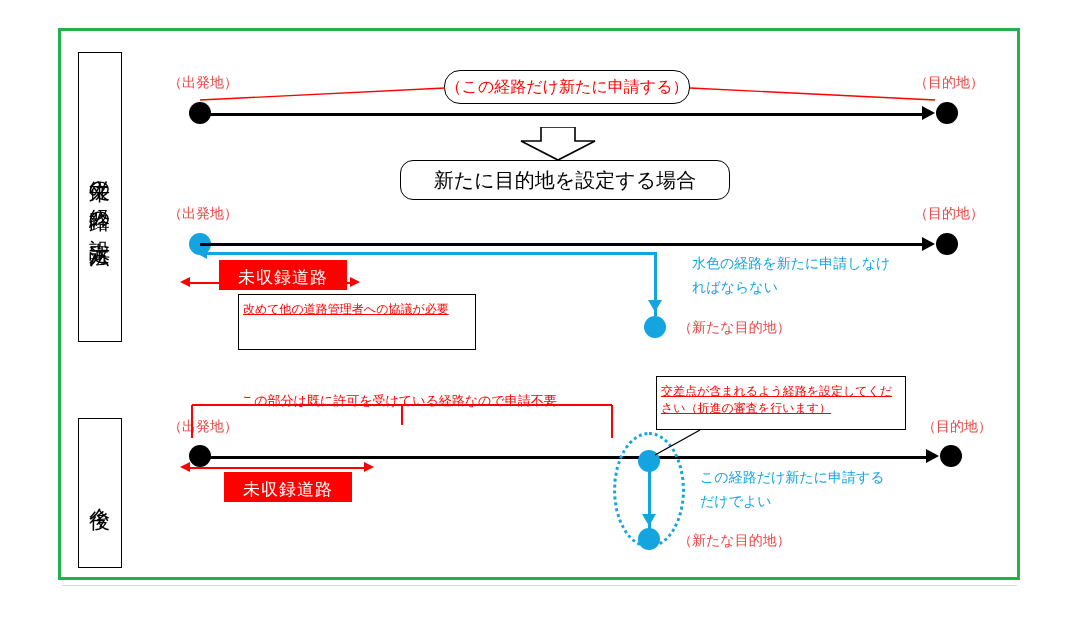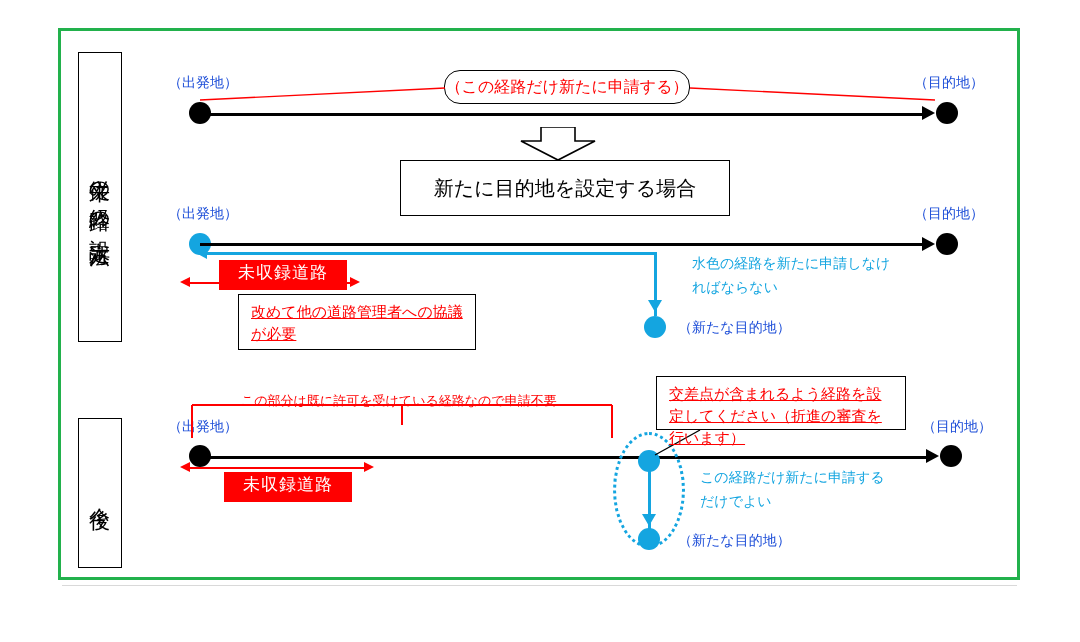--- a/index.html
+++ b/index.html
@@ -52,21 +52,21 @@
     text-orientation: upright;
     font-size: 21px;
     letter-spacing: 2px;
     line-height: 1.1;
     color: #000;
   }
 
   .node-label {
     position: absolute;
     font-size: 14px;
-    color: #1d4ed8;
+    color: #ef4444;
     white-space: nowrap;
   }
 
   
   .dot {
     position: absolute;
     border-radius: 50%;
   }
   .dot-black { background: #000; }
   .dot-blue { background: #14a5e0; }
@@ -123,22 +123,22 @@
     width: 86px;
     height: 34px;
   }
 
   
   .callout {
     position: absolute;
     border: 1.5px solid #000;
     background: #fff;
     box-sizing: border-box;
-    padding: 6px 12px;
-    font-size: 15px;
+    padding: 6px 4px;
+    font-size: 12px;
     line-height: 1.45;
     color: #ff0000;
   }
   .callout u { text-decoration: underline; }
 
   .plain-box {
     position: absolute;
     border: 1.5px solid #000;
     background: #fff;
     box-sizing: border-box;
@@ -148,21 +148,21 @@
     font-size: 20px;
     color: #000;
   }
 
   .red-box {
     position: absolute;
     background: #ff0000;
     border: 1px solid #ff0000;
     box-sizing: border-box;
     display: flex;
-    align-items: flex-start;
+    align-items: flex-end;
     justify-content: center;
     color: #ffffff;
     font-size: 17px;
     letter-spacing: 1px;
   }
 
   .blue-note {
     position: absolute;
     font-size: 14px;
     line-height: 1.7;
@@ -223,21 +223,21 @@
   <div class="callout" style="left:444px; top:70px; width:246px; height:34px; border-radius:16px; display:flex; align-items:center; justify-content:center; padding:0; font-size:16px;">
     <span>（この経路だけ新たに申請する）</span>
   </div>
 
   <div id="big-arrow">
     <svg width="86" height="34" viewBox="0 0 86 34" xmlns="http://www.w3.org/2000/svg">
       <polygon points="26,0 60,0 60,14 80,14 43,33 6,14 26,14" fill="#ffffff" stroke="#000000" stroke-width="1.6"></polygon>
     </svg>
   </div>
 
-  <div class="plain-box" style="left:400px; top:160px; width:330px; height:56px;">
+  <div class="plain-box" style="left:400px; top:160px; width:330px; height:40px;border-radius:13px;">
     <span>新たに目的地を設定する場合</span>
   </div>
 
   <div class="node-label" style="left:168px; top:205px;">（出発地）</div>
   <div class="node-label" style="left:914px; top:205px;">（目的地）</div>
 
   <div class="dot dot-blue" style="left:189px; top:233px; width:22px; height:22px;"></div>
   <div class="dot dot-black" style="left:936px; top:233px; width:22px; height:22px;"></div>
 
   <div class="hline" style="left:200px; top:243px; width:725px; border-top-width:3px; border-top-color:#000;"></div>

